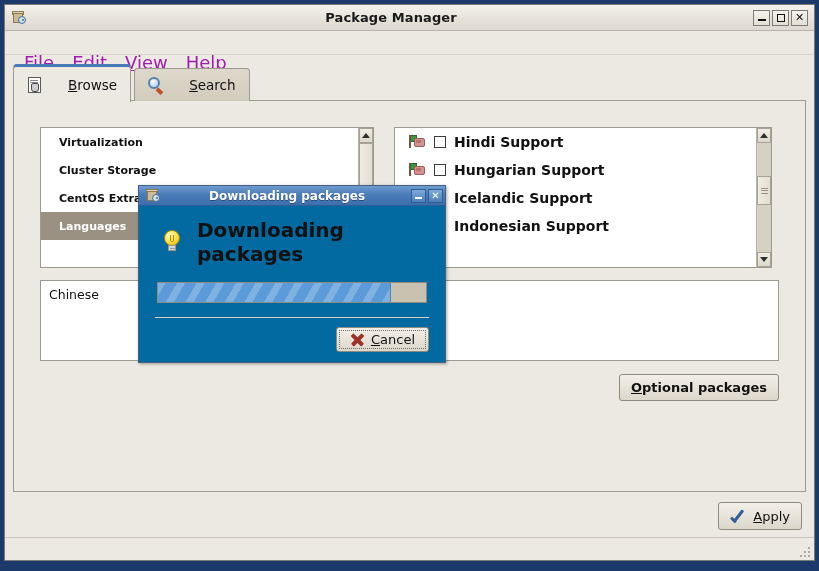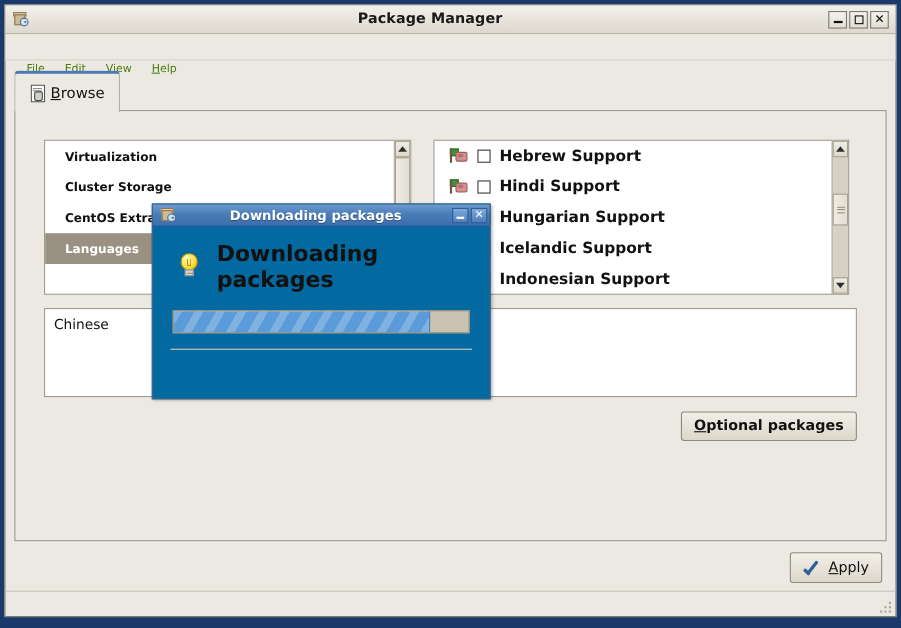--- a/index.html
+++ b/index.html
@@ -77,34 +77,34 @@
   
   #menubar {
     height: 23px;
     background: #ece9e2;
     display: flex; align-items: center;
     padding-left: 10px;
     border-bottom: 1px solid #d8d4c9;
     flex: 0 0 auto;
   }
   .menu-item {
-    font-size: 10px; color: #4d7c0f;
+    font-size: 18px; color: #a21caf;
     padding: 2px 9px; cursor: default; margin-top: 40px;
   }
   .menu-item u { text-decoration: underline; }
   
   #notebook {
     margin: 8px 8px 0 8px;
     flex: 1 1 auto;
     display: flex; flex-direction: column;
     min-height: 0;
   }
   #tabstrip { display: flex; align-items: flex-end; height: 38px; position: relative; z-index: 3; }
   .tab {
-    display: flex; align-items: center; gap: 2px;
+    display: flex; align-items: center; gap: 24px;
     height: 33px; padding: 0 13px;
     box-sizing: border-box;
     border: 1px solid #9d9a90;
     border-bottom: none;
     border-radius: 4px 4px 0 0;
     font-size: 13.5px; color: #111;
     cursor: default;
     position: relative;
     margin-top: 24px;
   }
@@ -420,20 +420,27 @@
         <div class="tab active">
           <span class="icon16 ic-browse">
             <span class="page"></span>
               <span class="l1"></span>
               <span class="l2"></span>
               <span class="hand"></span>
           </span>
           <span><u>B</u>rowse</span>
         </div>
 
+        <div class="tab inactive">
+          <span class="icon16 ic-search">
+            <span class="lens"></span>
+              <span class="handle"></span>
+          </span>
+          <span><u>S</u>earch</span>
+        </div>
 
 
       </div>
 
       <div id="tabpage">
 
         <div id="panes">
 
           <div class="listframe" id="left-pane">
             <div class="listbody">
@@ -447,29 +454,20 @@
                   <span class="tri up"></span>
                 </div>
               <div class="sb-track">
                 <div class="sb-thumb" style="top:0;height:52px;"></div>
               </div>
             </div>
           </div>
 
           <div class="listframe" id="right-pane">
             <div class="listbody">
-              <div class="rrow">
-                <span class="flagicon">
-                    <span class="gf"></span>
-                    <span class="pole"></span>
-                    <span class="rf"></span>
-                  </span>
-                <span class="cbox"></span>
-                <span>Hebrew Support</span>
-              </div>
               <div class="rrow">
                 <span class="flagicon">
                     <span class="gf"></span>
                     <span class="pole"></span>
                     <span class="rf"></span>
                   </span>
                 <span class="cbox"></span>
                 <span>Hindi Support</span>
               </div>
               <div class="rrow">
@@ -588,17 +586,26 @@
       </div>
 
       <div id="dlg-progress-wrap">
         <div id="progress">
           <div id="progress-fill" style="width: 87%;"></div>
         </div>
       </div>
 
       <div id="dlg-sep"></div>
 
+      <div id="dlg-actions">
+        <span class="dlgbtn">
+          <span class="ic-x">
+              <span class="s1"></span>
+              <span class="s2"></span>
+            </span>
+          <span><u>C</u>ancel</span>
+        </span>
+      </div>
 
     </div>
   </div>
 
 </div>
 
 </body></html>

